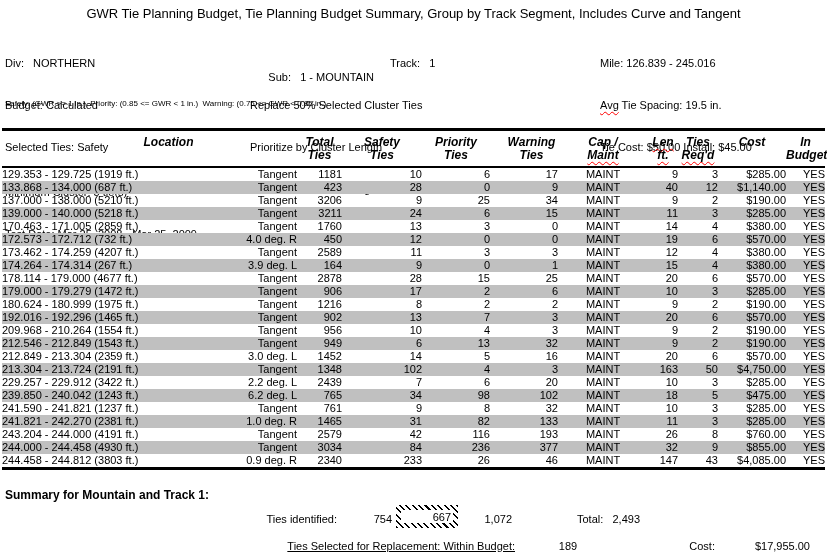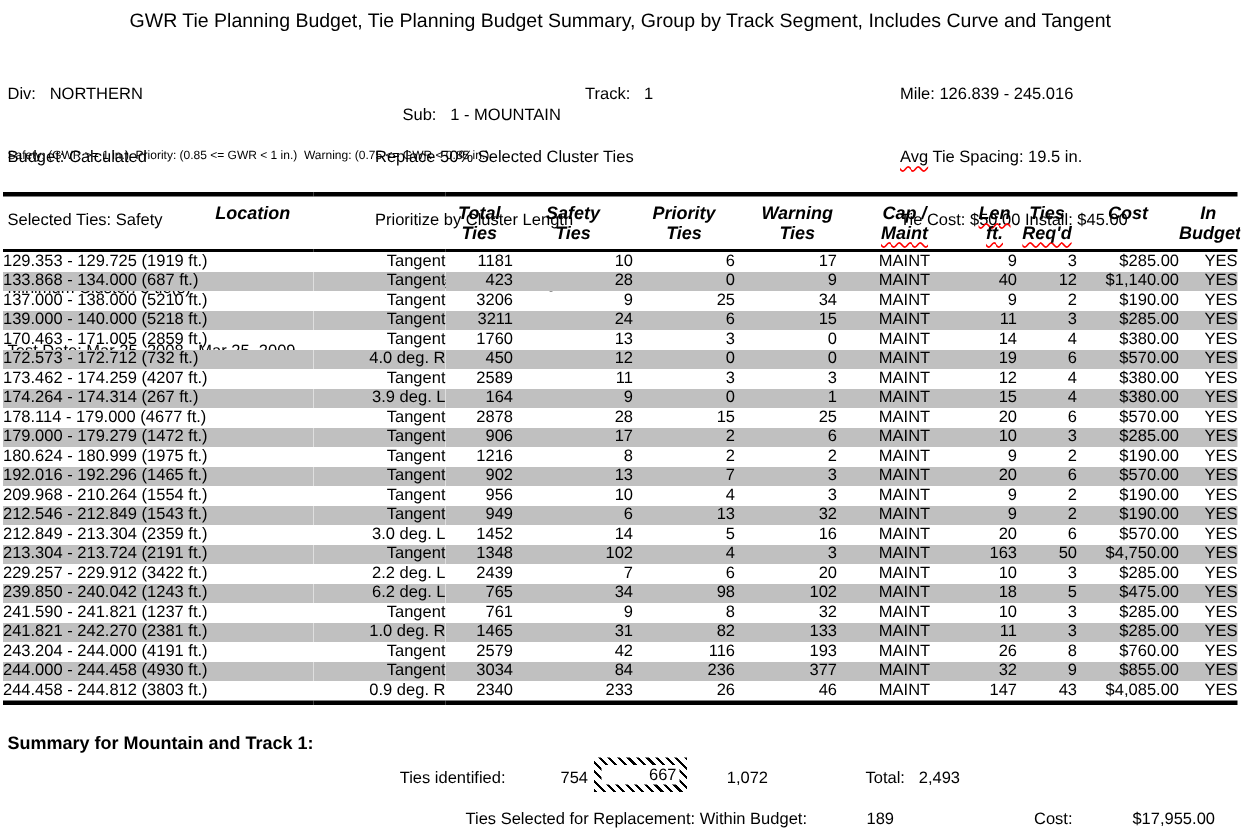--- a/index.html
+++ b/index.html
@@ -467,18 +467,18 @@
 
   <span class="sum-abs ra" style="left:200px; top:513px; width:137px;">Ties identified:</span>
   <span class="sum-abs ra" style="left:340px; top:513px; width:52px;">754</span>
   <div class="hatch">
     <div class="hatch-inner">667</div>
   </div>
   <span class="sum-abs ra" style="left:462px; top:513px; width:50px;">1,072</span>
   <span class="sum-abs" style="left:545px; top:513px;margin-left:32px;">Total:</span>
   <span class="sum-abs ra" style="left:595px; top:513px; width:45px;">2,493</span>
 
-  <span class="sum-abs ra" style="left:296px; top:540px; width:242px;">Ties Selected for Replacement: Within Budget:</span>
-  <span class="sum-abs ra" style="left:540px; top:540px; width:56px;">189</span>
+  <span class="sum-abs ra" style="left:273px; top:540px; width:242px;text-decoration:underline;">Ties Selected for Replacement: Within Budget:</span>
+  <span class="sum-abs ra" style="left:540px; top:540px; width:56px;text-align:center;">189</span>
   <span class="sum-abs ra" style="left:680px; top:540px; width:35px;">Cost:</span>
   <span class="sum-abs ra" style="left:730px; top:540px; width:80px;">$17,955.00</span>
 
 </div>
 
 </body></html>

